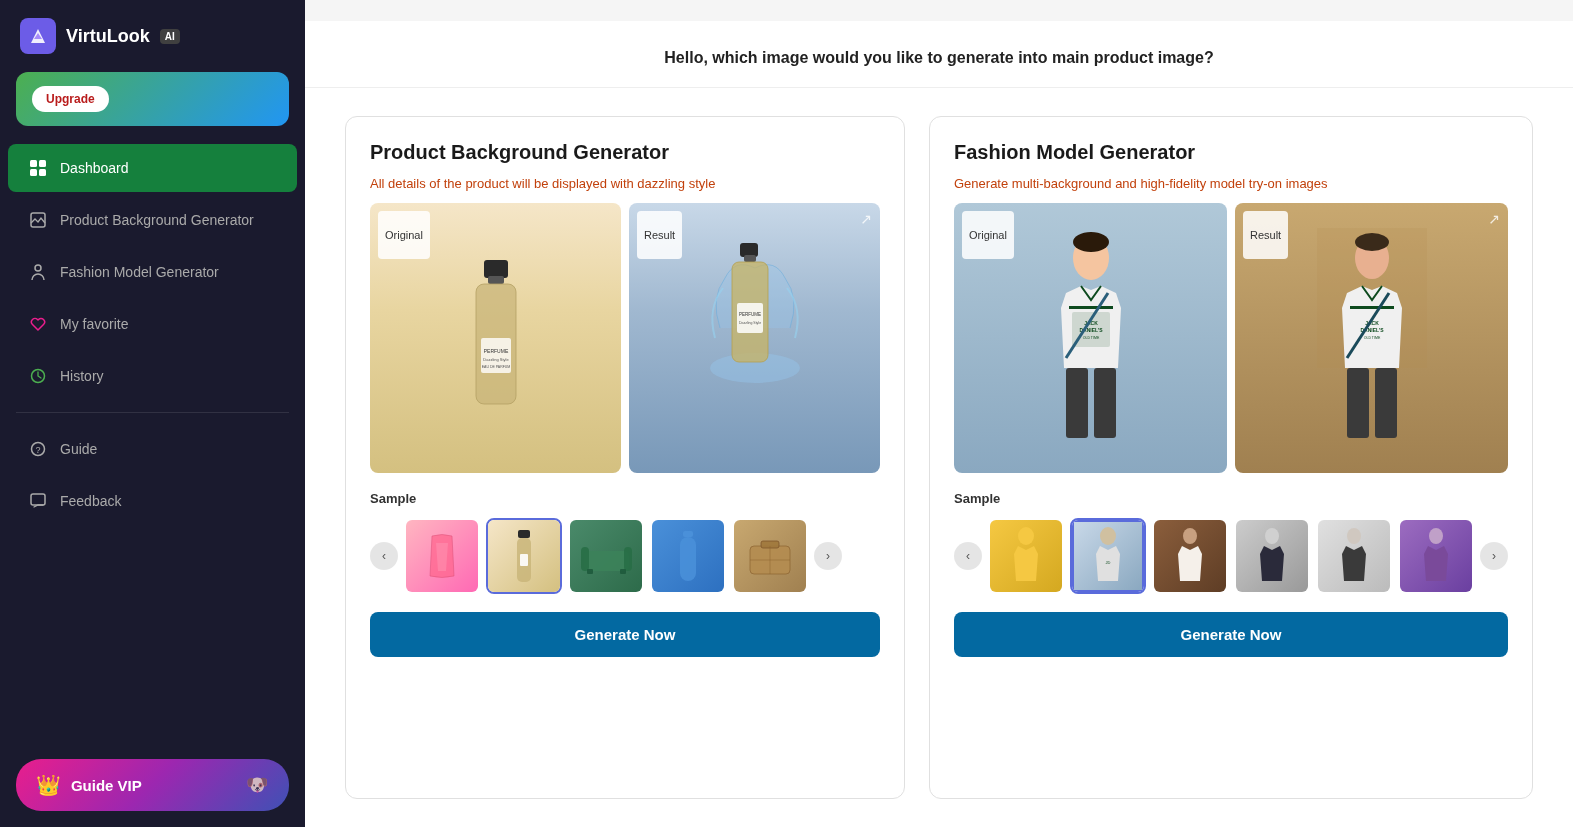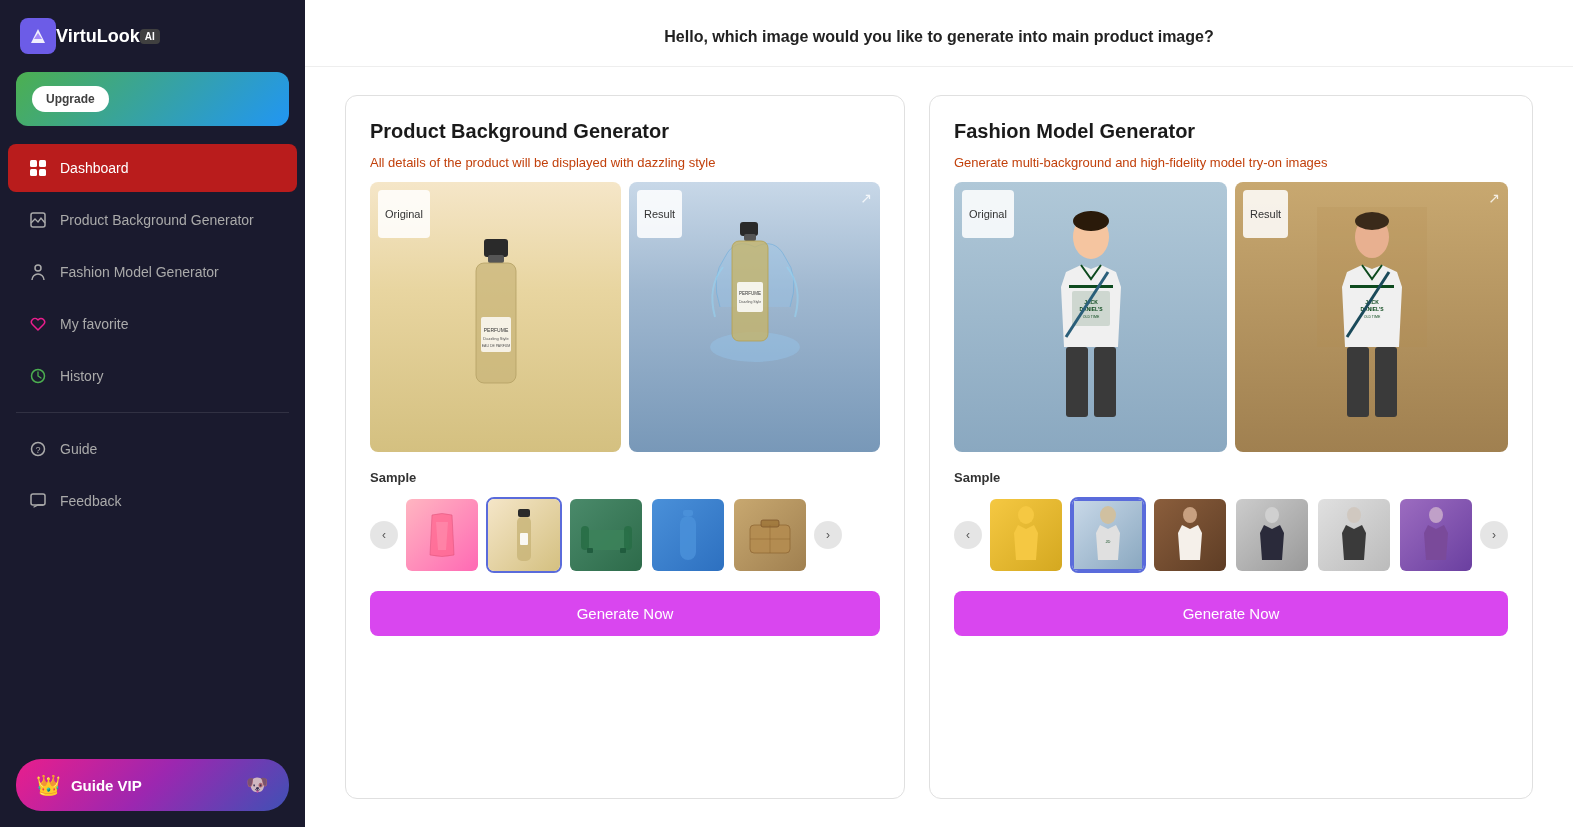--- a/index.html
+++ b/index.html
@@ -12,20 +12,21 @@
       background: #1a1a2e;
       display: flex;
       flex-direction: column;
       height: 100%;
       padding: 0;
     }
 
     .sidebar-header {
       display: flex;
       align-items: center;
+      gap: 10px;
       padding: 18px 20px;
     }
 
     .logo-icon {
       width: 36px;
       height: 36px;
       background: #6c5ce7;
       border-radius: 8px;
       display: flex;
       align-items: center;
@@ -80,42 +81,42 @@
 
     .credits-bar-fill {
       width: 0%;
       height: 100%;
       background: #a8e6cf;
       border-radius: 3px;
     }
 
     .upgrade-btn {
       background: white;
-      color: #404040;
+      color: #b91c1c;
       border: none;
       border-radius: 20px;
       padding: 6px 14px;
       font-size: 12px;
       font-weight: 700;
       cursor: pointer;
     }
 
     .nav-item {
       display: flex;
       align-items: center;
       gap: 12px;
       padding: 14px 20px;
       color: #aaa;
       font-size: 14px;
       cursor: pointer;
       border-radius: 8px;
       margin: 2px 8px;
       transition: background 0.2s;
     }
-    .nav-item.active { background: #b91c1c; color: white; }
+    .nav-item.active { background: #15803d; color: white; }
 
     .nav-icon {
       width: 20px;
       height: 20px;
       display: flex;
       align-items: center;
       justify-content: center;
       flex-shrink: 0;
     }
 
@@ -148,20 +149,21 @@
       font-weight: 700;
     }
 
     
     .main-content {
       flex: 1;
       background: white;
       display: flex;
       flex-direction: column;
       overflow-y: auto;
+      margin-top: 21px;
     }
 
     .main-header {
       padding: 28px 40px 20px;
       border-bottom: 1px solid #eee;
     }
 
     .greeting {
       font-size: 16px;
       font-weight: 600;
@@ -304,27 +306,27 @@
     .thumb-bg {
       width: 100%;
       height: 100%;
       display: flex;
       align-items: center;
       justify-content: center;
     }
 
     .generate-btn {
       width: 100%;
-      background: #d946ef;
+      background: #0369a1;
       color: white;
       border: none;
       border-radius: 8px;
       padding: 14px;
       font-size: 15px;
-      font-weight: 400;
+      font-weight: 700;
       cursor: pointer;
       margin-top: 6px;
     }
 
     
     .result-arrow {
       position: absolute;
       top: 8px;
       right: 8px;
       color: rgba(255,255,255,0.8);

